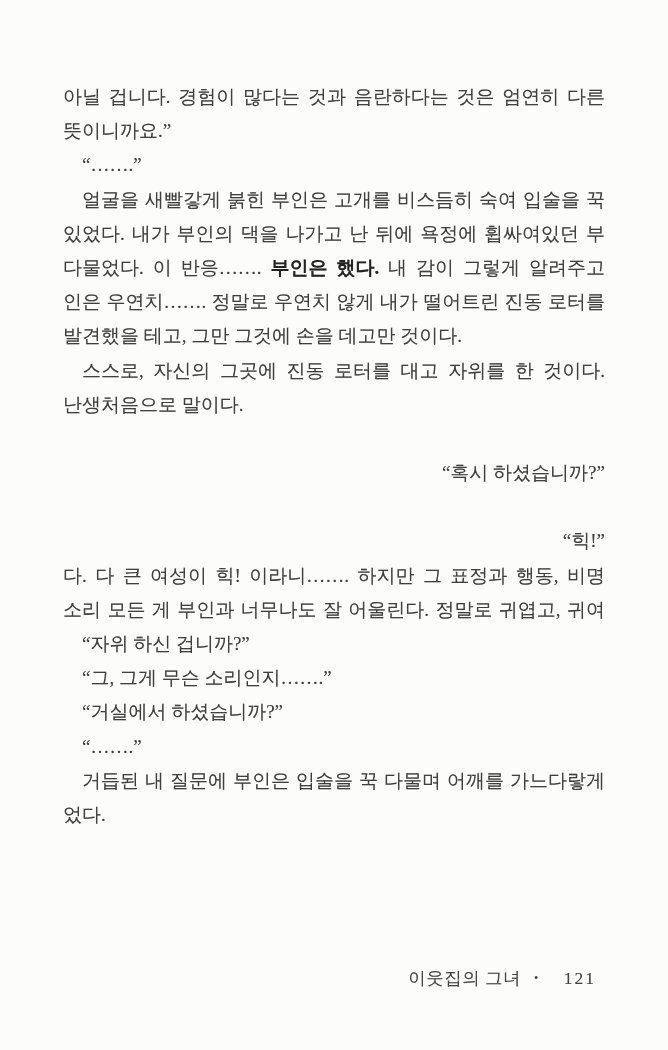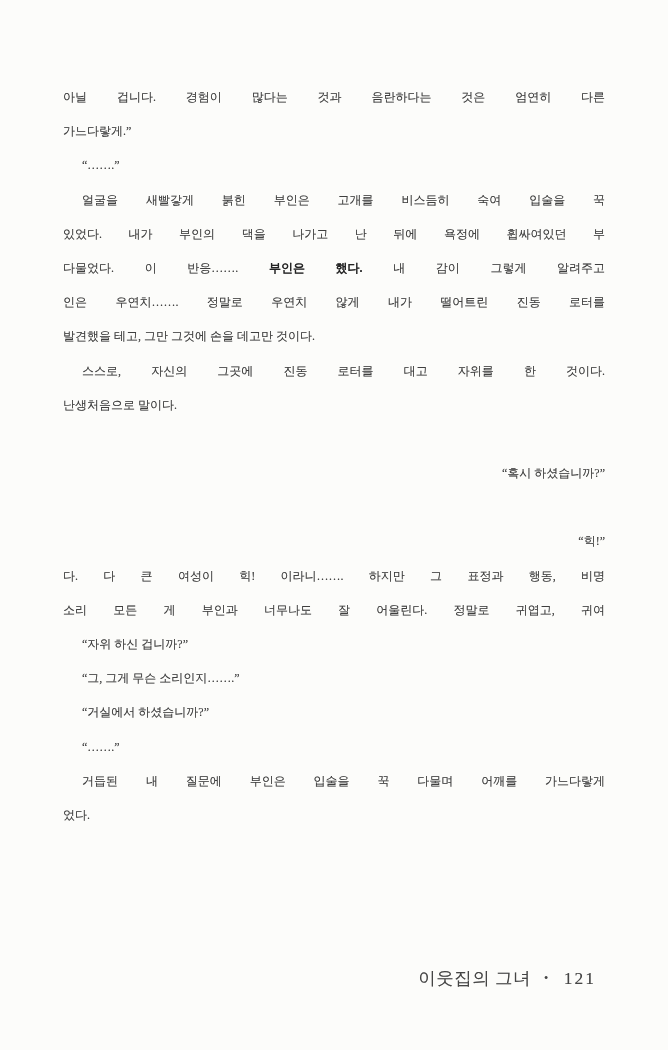--- a/index.html
+++ b/index.html
@@ -25,21 +25,21 @@
     inset: 0;
     background: var(--paper);
   }
   .text-block {
     position: absolute;
     top: 80px;
     left: 63px;
     width: 542px;
   }
   .line {
-    font-size: 12px;
+    font-size: 19px;
     line-height: 34.2px;
     height: 34.2px;
     white-space: nowrap;
     letter-spacing: 0px;
     text-shadow: 0 0 0.5px rgba(80,80,80,0.45);
   }
   .line.just {
     white-space: normal;
     text-align: justify;
     text-align-last: justify;
@@ -60,31 +60,31 @@
     text-shadow: 0 0 0.5px rgba(80,80,80,0.4);
   }
   .footer .sep {
     display: inline-block;
     font-size: 12px;
     vertical-align: 2px;
     margin: 0 13px;
   }
   .footer .pagenum {
     letter-spacing: 2px;
-    margin-left: 2px;
+    margin-left: 12px;
   }
 </style>
 </head>
 <body>
 
 <div class="page">
 
   <div class="text-block">
       <div class="line just">아닐 겁니다. 경험이 많다는 것과 음란하다는 것은 엄연히 다른</div>
-      <div class="line">가느다랗게.”</div>
+      <div class="line">뜻이니까요.”</div>
       <div class="line indent">“…….”</div>
       <div class="line indent just">얼굴을 새빨갛게 붉힌 부인은 고개를 비스듬히 숙여 입술을 꾹</div>
       <div class="line just">있었다. 내가 부인의 댁을 나가고 난 뒤에 욕정에 휩싸여있던 부</div>
       <div class="line just"><span>다물었다. 이 반응……. </span><span class="bold">부인은 했다.</span><span> 내 감이 그렇게 알려주고</span></div>
       <div class="line just">인은 우연치……. 정말로 우연치 않게 내가 떨어트린 진동 로터를</div>
       <div class="line">발견했을 테고, 그만 그것에 손을 데고만 것이다.</div>
       <div class="line indent just">스스로, 자신의 그곳에 진동 로터를 대고 자위를 한 것이다.</div>
       <div class="line">난생처음으로 말이다.</div>
       <div class="line indent gap">“혹시 하셨습니까?”</div>
       <div class="line indent gap">“힉!”</div>

